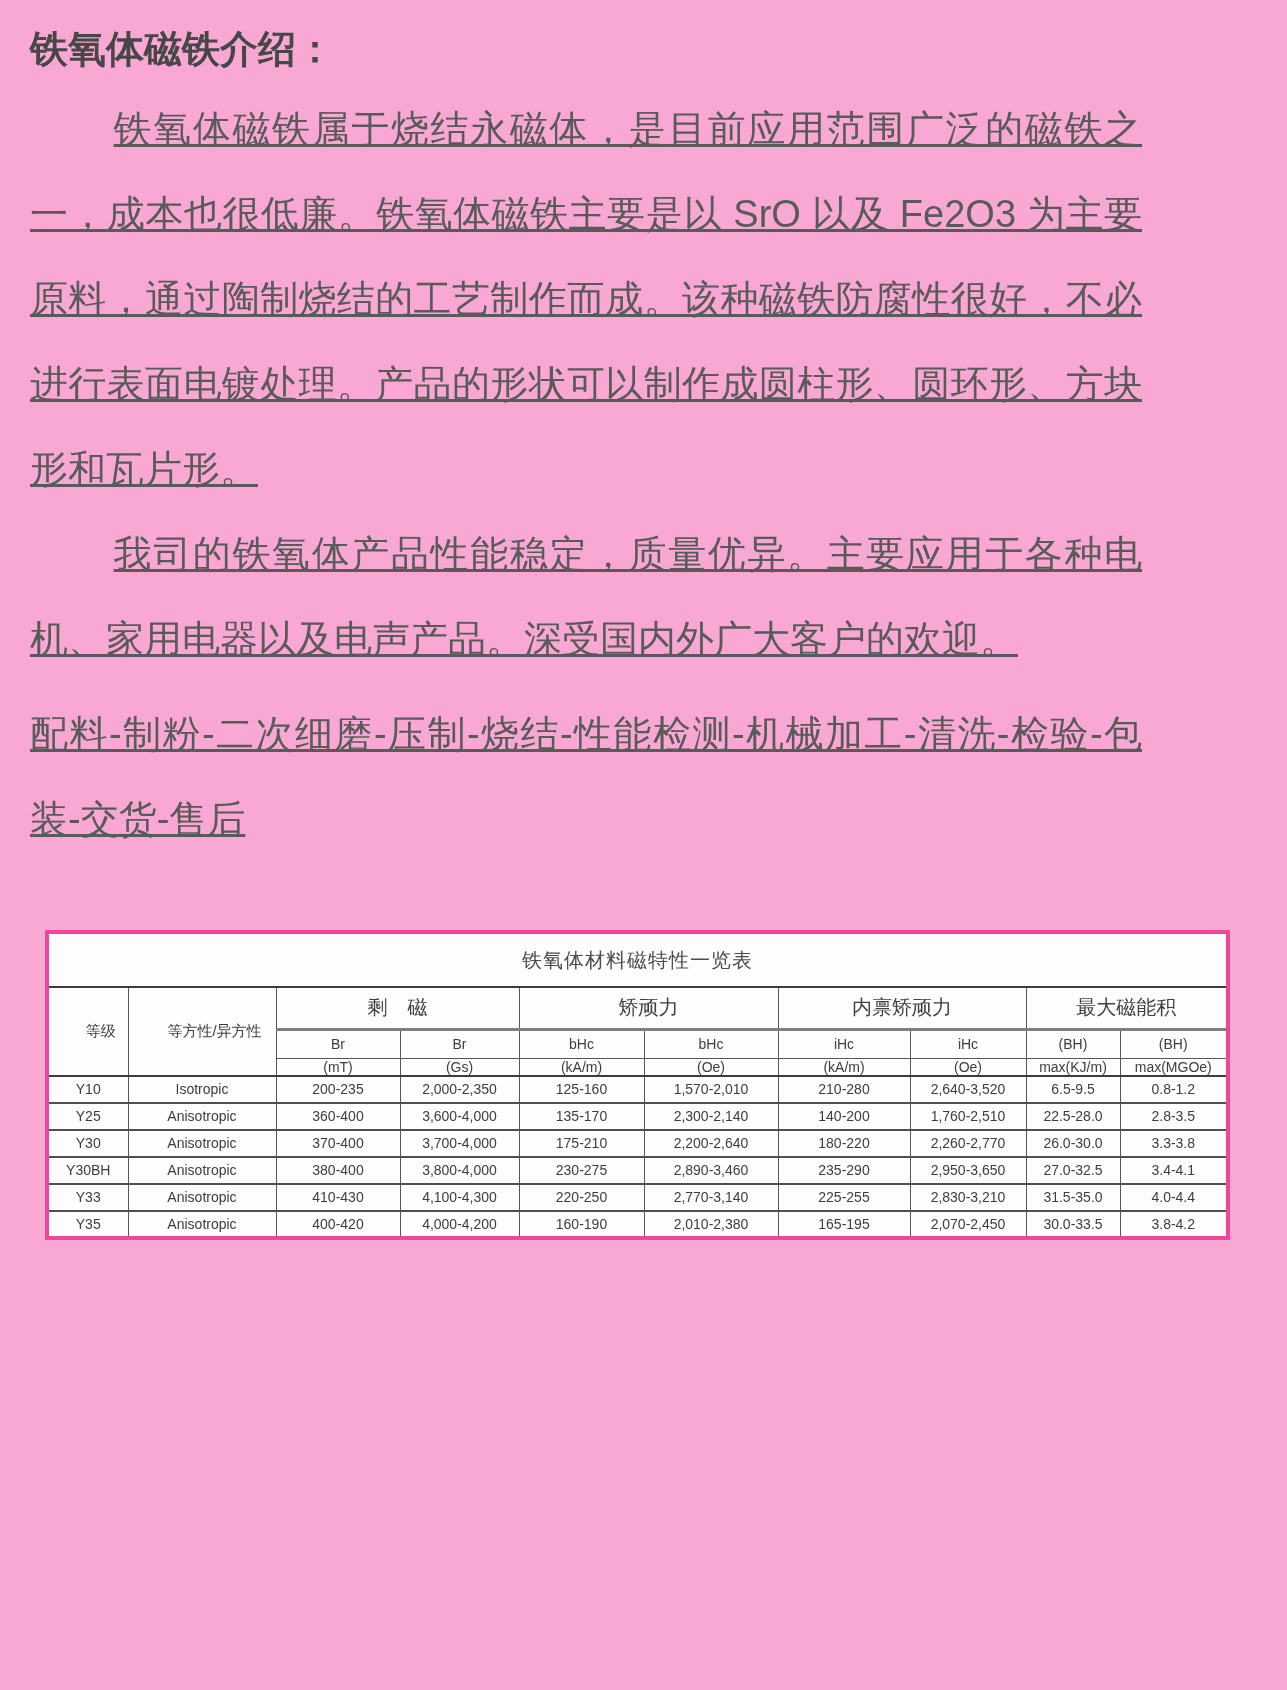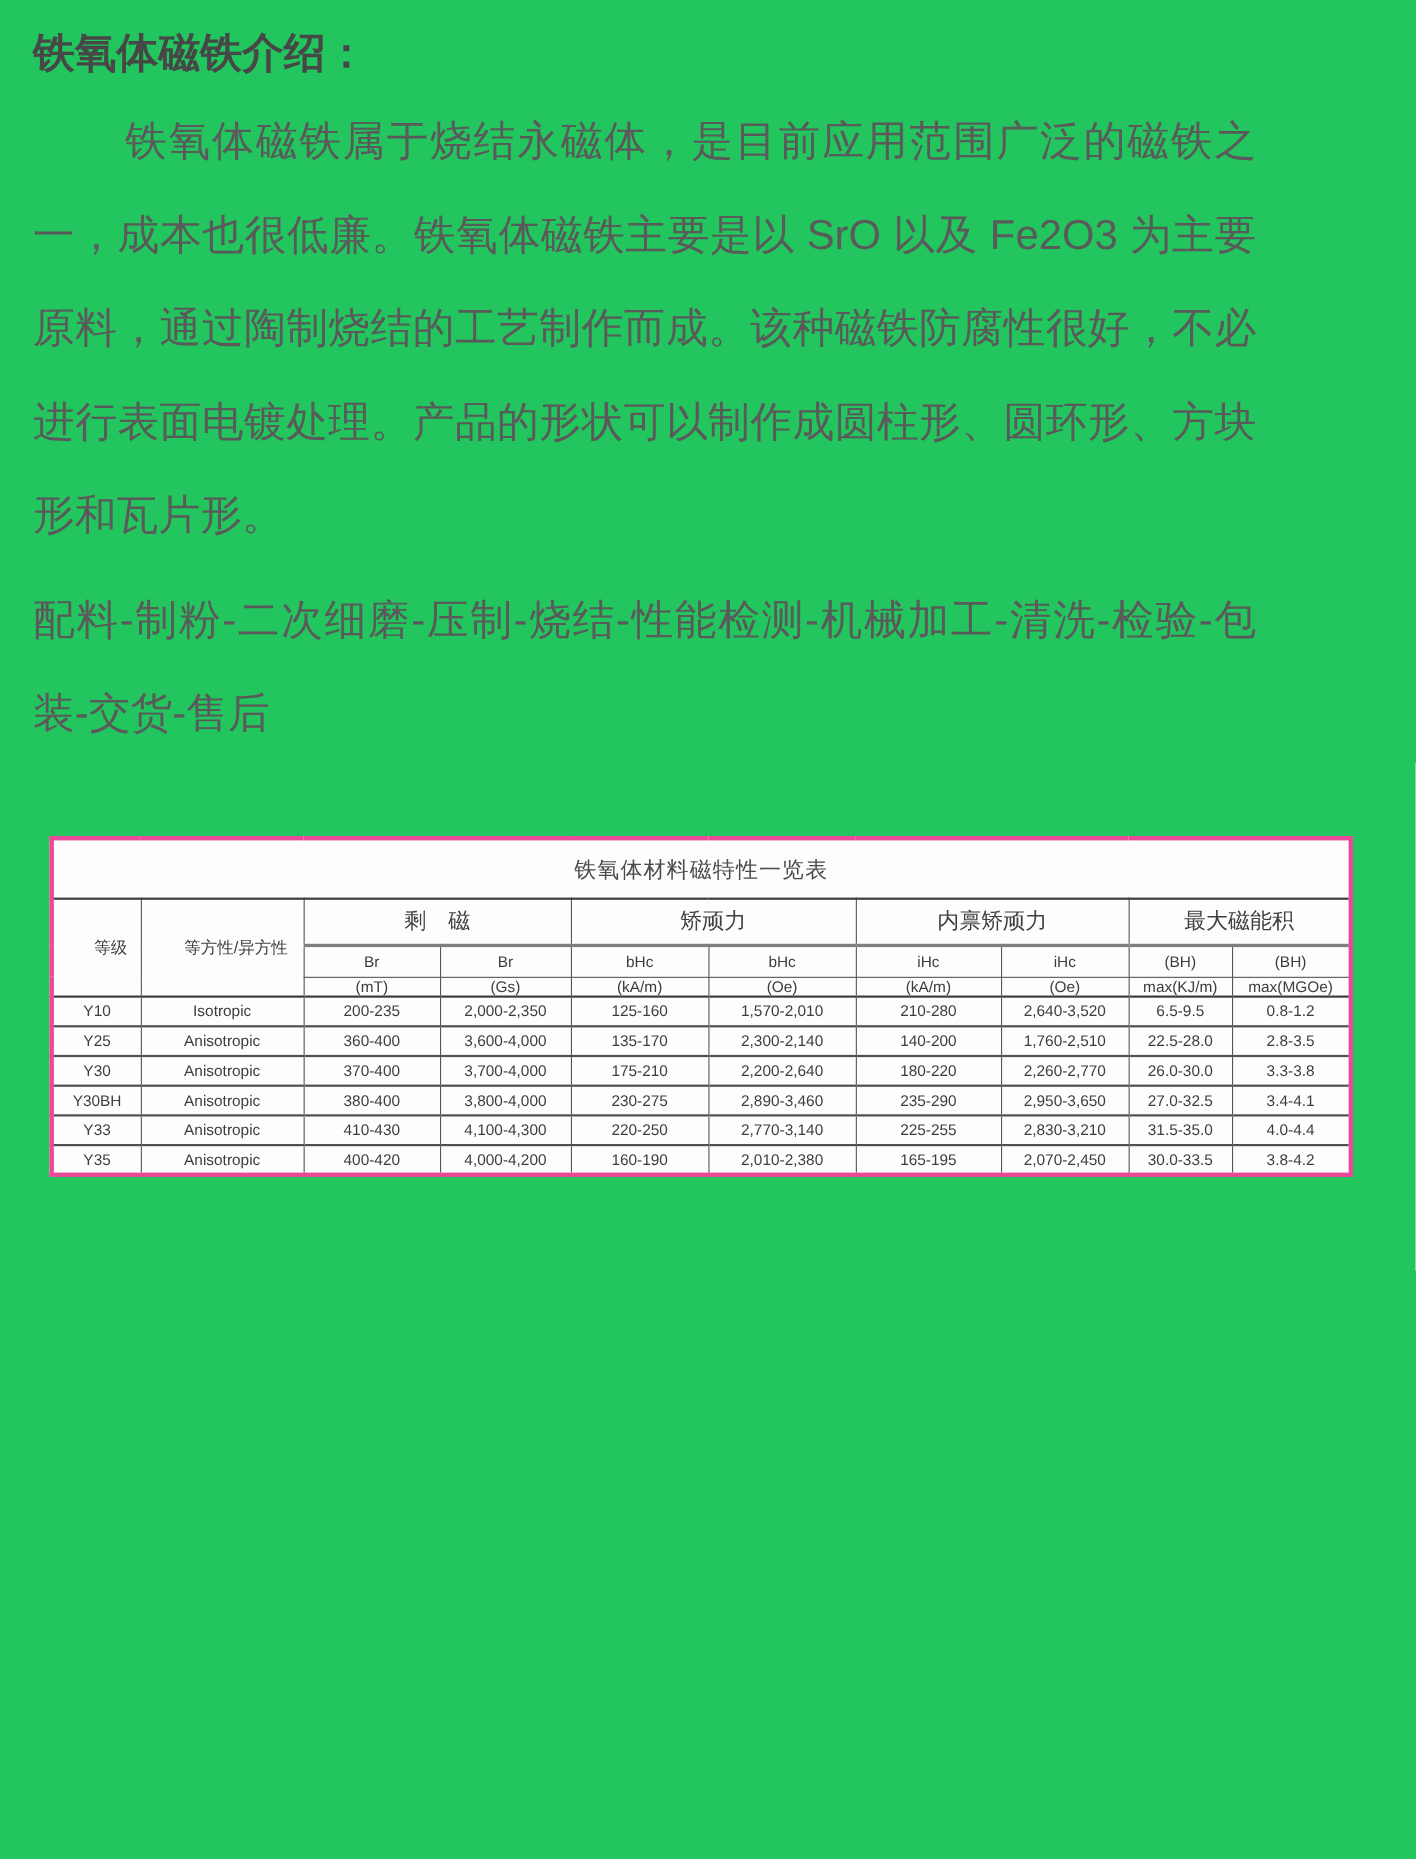--- a/index.html
+++ b/index.html
@@ -5,41 +5,42 @@
   html, body {
     margin: 0;
     padding: 0;
     background: #ffffff;
     font-family: "Liberation Sans", "DejaVu Sans", sans-serif;
   }
   .page {
     position: relative;
     width: 1287px;
     height: 1690px;
-    background: #22c55e;
+    background: #f9a8d4;
     overflow: hidden;
   }
   .doc-heading {
     margin: 25px 0 0 30px;
     font-size: 38px;
     line-height: 48px;
     font-weight: 700;
     color: #474747;
   }
   .doc-heading.second {
     margin-top: 22px;
   }
   .para {
     width: 1112px;
     margin: 0 0 0 30px;
     font-size: 38px;
     line-height: 85px;
     color: #5a5a5a;
     text-align: justify;
     word-break: break-all;
+    text-decoration: underline;
   }
   .para.first {
     margin-top: 14px;
   }
   .para.indent {
     text-indent: 2.2em;
   }
   .para.flow {
     margin-top: 10px;
   }
@@ -93,20 +94,21 @@
 </style>
 </head>
 <body>
 
 <div class="page">
 
   <div class="doc-heading">铁氧体磁铁介绍：</div>
 
   <p class="para first indent">铁氧体磁铁属于烧结永磁体，是目前应用范围广泛的磁铁之一，成本也很低廉。铁氧体磁铁主要是以 SrO 以及 Fe2O3 为主要原料，通过陶制烧结的工艺制作而成。该种磁铁防腐性很好，不必进行表面电镀处理。产品的形状可以制作成圆柱形、圆环形、方块形和瓦片形。</p>
 
+  <p class="para indent">我司的铁氧体产品性能稳定，质量优异。主要应用于各种电机、家用电器以及电声产品。深受国内外广大客户的欢迎。</p>
 
 
   <p class="para flow">配料-制粉-二次细磨-压制-烧结-性能检测-机械加工-清洗-检验-包装-交货-售后</p>
 
   <table class="spec-table">
     <colgroup>
       <col style="width:81px">
       <col style="width:148px">
       <col style="width:124px">
       <col style="width:119px">

